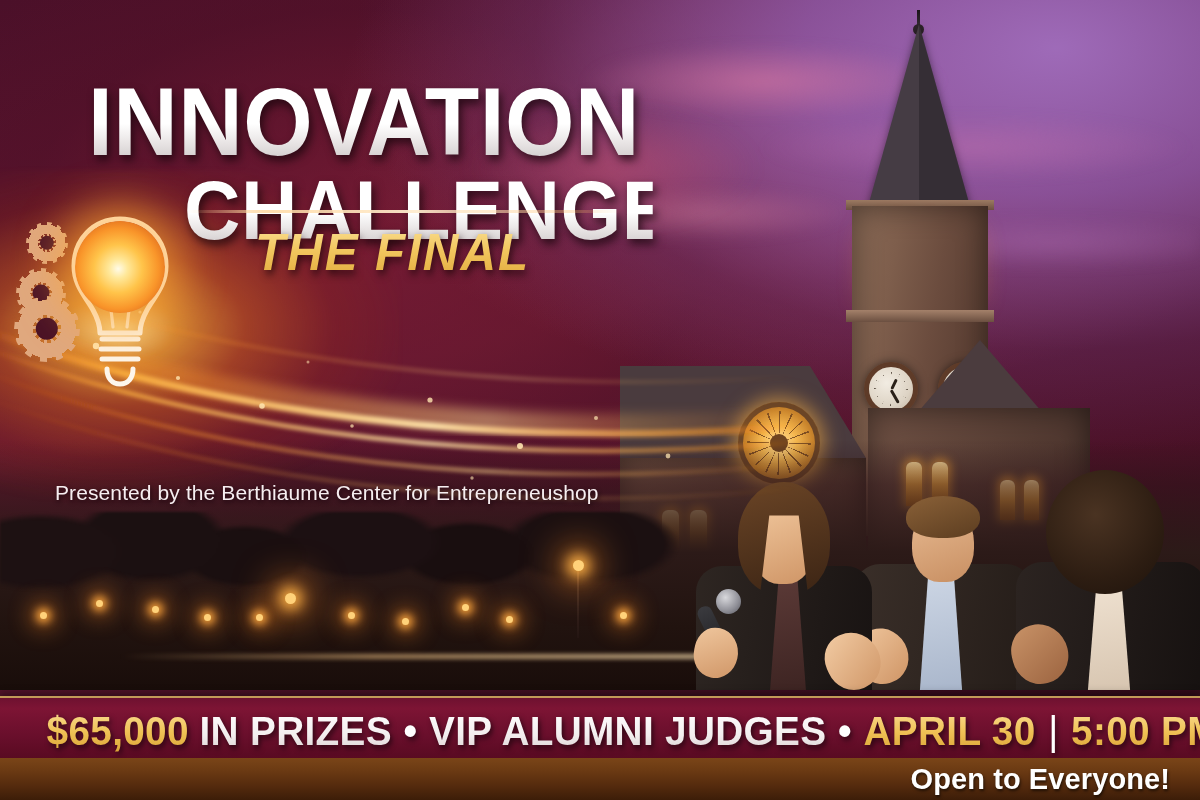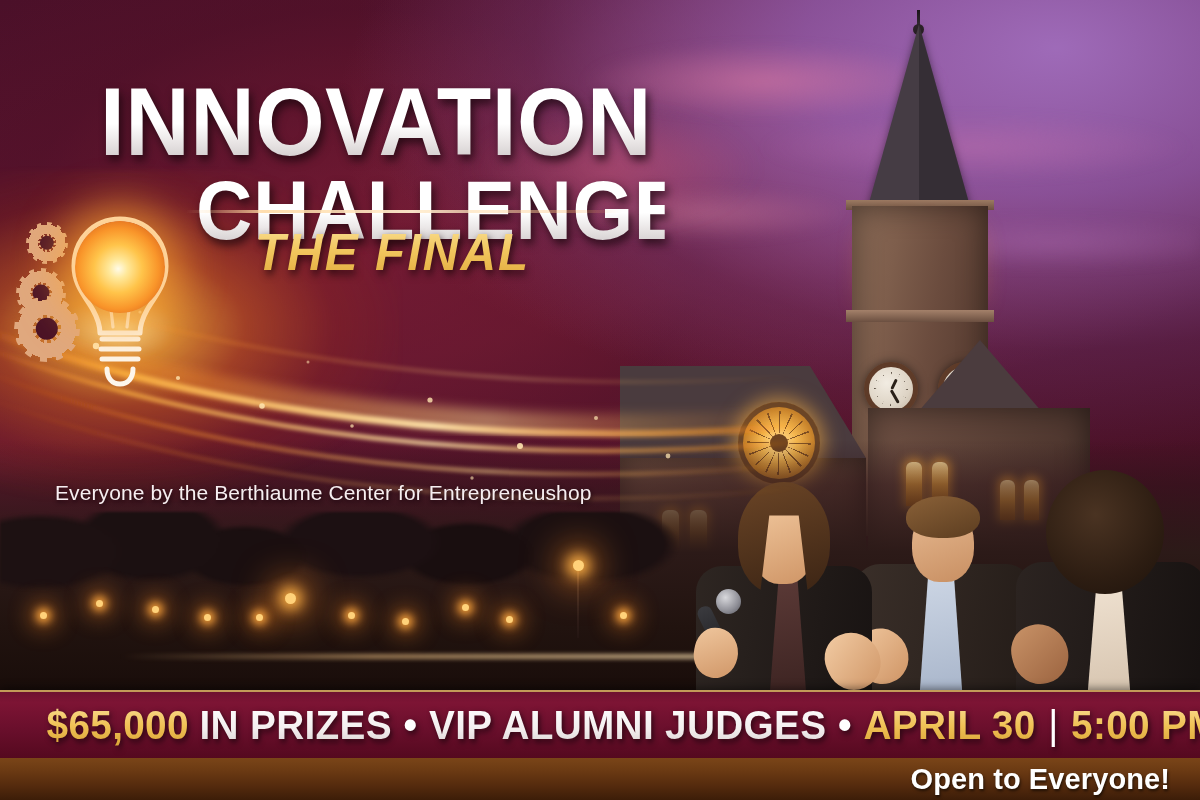--- a/index.html
+++ b/index.html
@@ -224,21 +224,21 @@
   .hair { position:absolute; border-radius:50% 50% 44% 44%; }
   .torso { position:absolute; bottom:0; border-radius:26px 26px 0 0; }
   .shirt { position:absolute; bottom:0; }
   .hand { position:absolute; border-radius:46% 54% 50% 50%; }
   .mic-body { position:absolute; width:15px; height:62px; border-radius:7px;
     background:linear-gradient(180deg,#3a3a3e,#18181b); transform:rotate(-26deg); }
   .mic-head { position:absolute; width:25px; height:25px; border-radius:50%;
     background:radial-gradient(circle at 38% 34%, #d8d8dc, #8e8e96 60%, #54545c); }
 
   
-  .title-block { position:absolute; left:100px; top:78px; width:600px; }
+  .title-block { position:absolute; left:88px; top:78px; width:600px; }
   .t-innovation, .t-challenge {
     font-family:"Liberation Sans Narrow","Liberation Sans", sans-serif;
     font-weight:bold;
     letter-spacing:0.5px;
     line-height:.92;
     color:#fff;
     background:linear-gradient(180deg,#ffffff 0%,#ffffff 52%,#e8e4e4 74%,#c9c3c4 100%);
     -webkit-background-clip:text; background-clip:text;
     -webkit-text-fill-color:transparent;
     filter:drop-shadow(3px 5px 5px rgba(20,4,10,.75));
@@ -269,21 +269,21 @@
   .presented {
     position:absolute; left:55px; top:481px;
     font-size:21px; color:#f6eef0; font-weight:400;
     letter-spacing:.1px;
     text-shadow:1px 2px 4px rgba(20,4,10,.85);
     white-space:nowrap;
   }
 
   
   .banner {
-    position:absolute; left:0; bottom:42px; width:100%; height:68px;
+    position:absolute; left:0; bottom:36px; width:100%; height:68px;
     background:linear-gradient(180deg,#6e1130 0%,#7d1434 16%,#6a0f2c 55%,#55091f 100%);
     border-top:2px solid #c29a58;
     display:flex; align-items:center;
     box-shadow:0 -2px 8px rgba(0,0,0,.45);
   }
   .banner-inner {
     display:flex; align-items:baseline; gap:0;
     padding-left:48px;
     font-family:"Liberation Sans Narrow","Liberation Sans", sans-serif;
     font-weight:bold; font-size:40px;
@@ -487,21 +487,21 @@
     </svg>
   </div>
 
   <div class="title-block">
     <div class="t-innovation">INNOVATION</div>
     <div class="t-challenge">CHALLENGE</div>
   </div>
   <div class="rule"></div>
   <div class="t-final">THE FINAL</div>
 
-  <div class="presented">Everyone by the Berthiaume Center for Entrepreneushop</div>
+  <div class="presented">Presented by the Berthiaume Center for Entrepreneushop</div>
 
   <div class="banner">
     <div class="banner-inner">
       <span class="bn-gold">$65,000</span>
       <span class="sp"></span>
       <span class="bn-white">IN PRIZES</span>
       <span class="bn-sep">•</span>
       <span class="bn-white">VIP ALUMNI JUDGES</span>
       <span class="bn-sep">•</span>
       <span class="bn-gold">APRIL 30</span>

